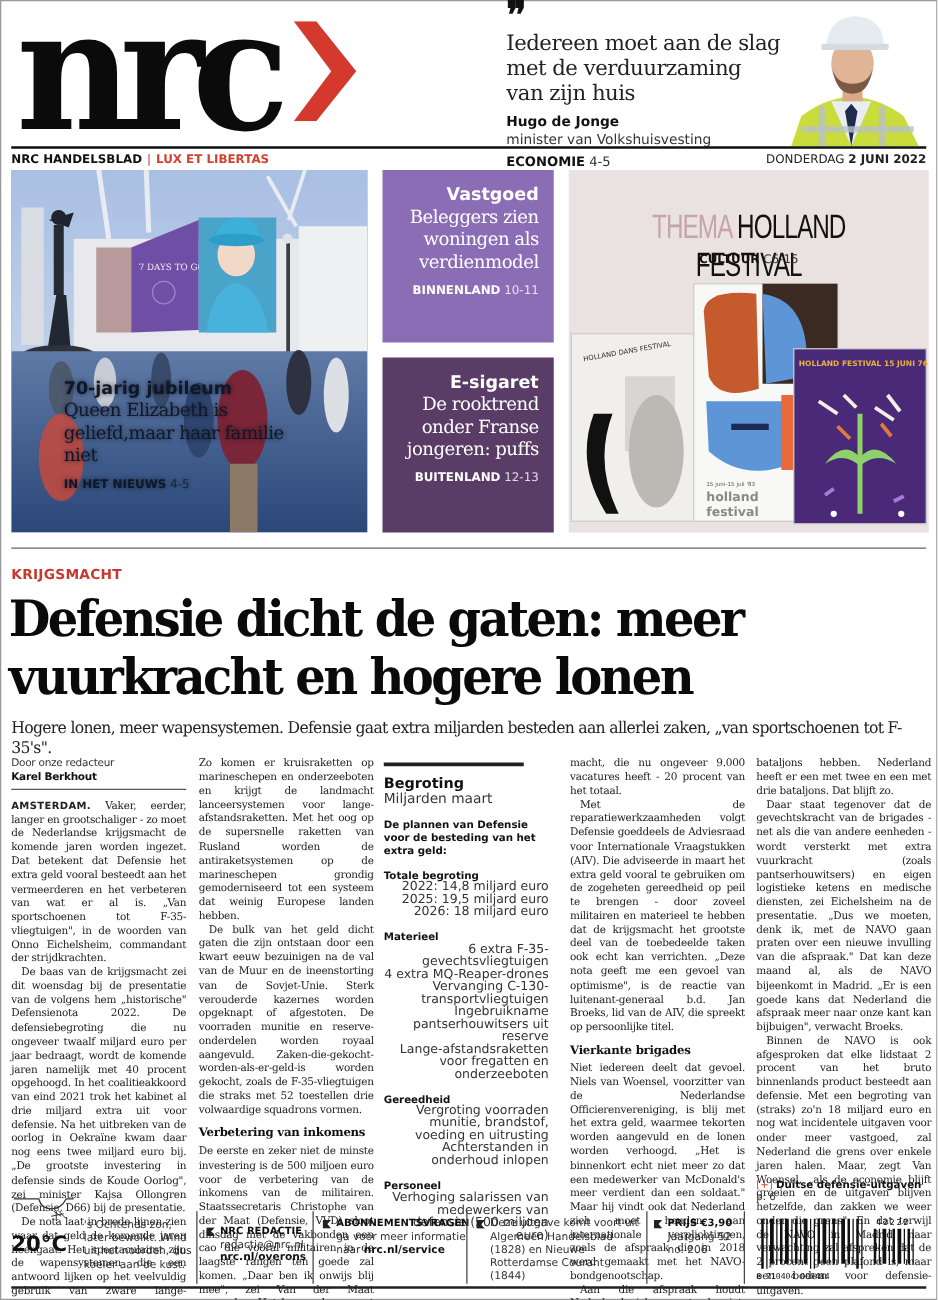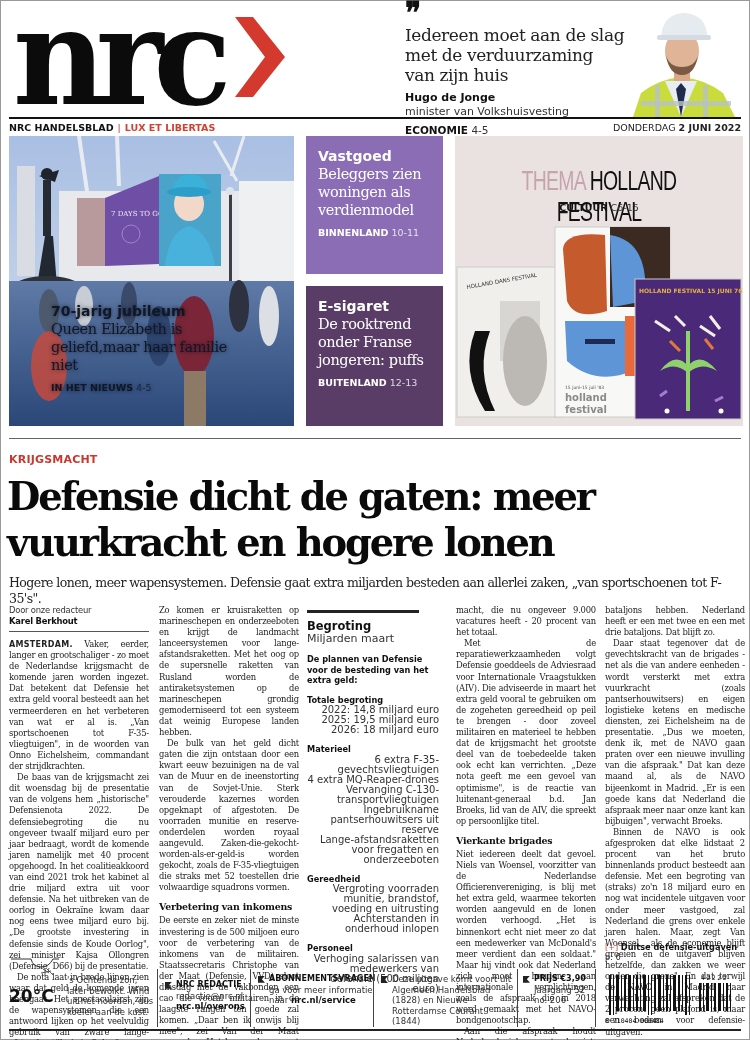--- a/index.html
+++ b/index.html
@@ -32,21 +32,21 @@
   
   .teasers { position: absolute; left: 8px; top: 135px; width: 734px; height: 290px; }
   .hero-photo { position: absolute; left: 0; top: 0; width: 285px; height: 290px; overflow: hidden; background: #8fa5c7; }
   .hero-photo svg { position: absolute; left: 0; top: 0; }
   .hero-caption { position: absolute; left: 22px; top: 167px; width: 200px; color: #0f172a; text-shadow: 0 0 4px rgba(0,0,0,0.6); margin-left: 20px; }
   .kicker-white { font-weight: bold; font-size: 14px; line-height: 17px; }
   .serif-head { font-family: "DejaVu Serif", serif; font-size: 14.5px; line-height: 18px; letter-spacing: -0.4px; }
   .section-line { font-size: 9.5px; margin-top: 8px; }
   .section-line b { font-weight: bold; }
   .section-line span { opacity: 0.8; }
-  .purple-box { position: absolute; left: 297px; width: 137px; color: #fff; padding: 12px 12px; }
+  .purple-box { position: absolute; left: 297px; width: 137px; color: #fff; padding: 12px 12px; text-align: right; }
   .box-vastgoed { top: 0; height: 138px; background: #8a6db5; }
   .box-esigaret { top: 150px; height: 140px; background: #5a3d66; }
   .festival { position: absolute; left: 446px; top: 0; width: 288px; height: 290px; background: #eae2e1; overflow: hidden; }
   .fest-title { position: absolute; top: 30px; left: 0; right: 0; text-align: center; font-family: "Liberation Sans", sans-serif; font-size: 27px; letter-spacing: -1px; transform: scaleX(0.72); }
   .fest-title .thema { color: #c6a4ad; }
   .fest-title .name { color: #111; }
   .fest-section { position: absolute; top: 66px; left: 0; right: 0; text-align: center; font-size: 9.5px; color: #333; }
   .fest-section b { font-weight: bold; color: #111; }
   .posters { position: absolute; left: 0; top: 85px; width: 288px; height: 205px; }
 

